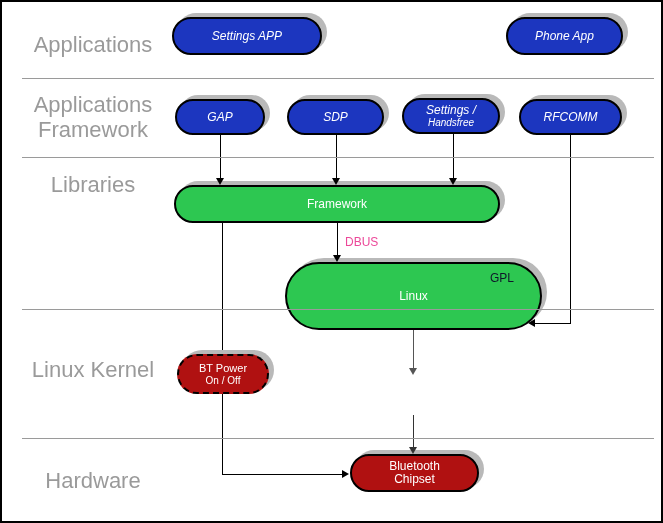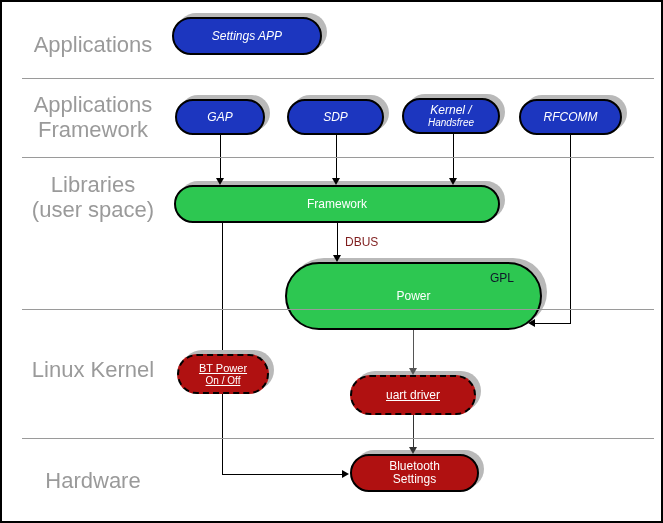--- a/index.html
+++ b/index.html
@@ -69,21 +69,21 @@
     justify-content: center;
     color: #ffffff;
     font-size: 12px;
     line-height: 13px;
     text-align: center;
     z-index: 2;
   }
   .pill.blue  { background: var(--blue); font-style: italic; }
   .pill.green { background: var(--green); }
   .pill.red   { background: var(--red); }
-  .pill.dashed { border-style: dashed; text-decoration: underline; }
+  .pill.dashed { border-style: dashed; }
   .pill .sub { font-size: 10px; line-height: 12px; }
 
   .p-settings  { left: 170px; top: 15px;  width: 150px; height: 38px; }
   .p-phone     { left: 504px; top: 15px;  width: 117px; height: 38px; }
   .p-gap       { left: 173px; top: 97px;  width: 90px;  height: 36px; text-align: center; }
   .p-sdp       { left: 285px; top: 97px;  width: 97px;  height: 36px; }
   .p-headset   { left: 400px; top: 96px;  width: 98px;  height: 36px; }
   .p-rfcomm    { left: 517px; top: 97px;  width: 103px; height: 36px; text-align: right; }
   .p-framework { left: 172px; top: 183px; width: 326px; height: 38px; }
   .p-bluez     { left: 283px; top: 260px; width: 257px; height: 68px; }
@@ -145,21 +145,21 @@
   .a-headset { left: 447px; top: 176px; }
   .a-dbus    { left: 331px; top: 253px; }
   .a-bz-uart { left: 407px; top: 366px; }
   .a-uart-ch { left: 407px; top: 445px; }
   .a-fw      { left: 340px; top: 468px; }
   .a-rf      { left: 526px; top: 317px; }
 
   
   .edge-label {
     position: absolute;
-    color: #7f1d1d;
+    color: #ec4899;
     font-size: 12px;
     z-index: 3;
   }
   .dbus-label { left: 343px; top: 233px; }
 </style>
 </head>
 <body>
 
 <div class="canvas">
 
@@ -170,21 +170,20 @@
 
   <div class="layer-label ll-apps">
     <div>Applications</div>
   </div>
   <div class="layer-label ll-appfw">
     <div>Applications</div>
     <div>Framework</div>
   </div>
   <div class="layer-label ll-libs">
     <div>Libraries</div>
-    <div>(user space)</div>
   </div>
   <div class="layer-label ll-hw">
     <div>Hardware</div>
   </div>
   <div class="layer-label ll-kernel">
     <div>Linux Kernel</div>
   </div>
 
   <div class="vline l-gap"></div>
   <div class="vline l-sdp"></div>
@@ -204,49 +203,49 @@
   <div class="arrow down gray a-bz-uart"></div>
   <div class="arrow down dark a-uart-ch"></div>
   <div class="arrow right a-fw"></div>
   <div class="arrow left a-rf"></div>
 
   <div class="edge-label dbus-label">DBUS</div>
 
   <div class="pill blue p-settings">
     <span>Settings APP</span>
   </div>
+  <div class="pill blue p-phone">
+    <span>Phone App</span>
+  </div>
 
   <div class="pill blue p-gap">
     <span>GAP</span>
   </div>
   <div class="pill blue p-sdp">
     <span>SDP</span>
   </div>
   <div class="pill blue p-headset">
-    <span>Kernel /</span>
+    <span>Settings /</span>
     <span class="sub">Handsfree</span>
   </div>
   <div class="pill blue p-rfcomm">
     <span>RFCOMM</span>
   </div>
 
   <div class="pill green p-framework">
     <span>Framework</span>
   </div>
   <div class="pill green p-bluez">
-    <span>Power</span>
+    <span>Linux</span>
     <span class="gpl-note">GPL</span>
   </div>
 
   <div class="pill red dashed p-btpower">
     <span>BT Power</span>
     <span class="sub">On / Off</span>
   </div>
-  <div class="pill red dashed p-uart">
-    <span>uart driver</span>
-  </div>
 
   <div class="pill red p-chipset">
     <span>Bluetooth</span>
-    <span>Settings</span>
+    <span>Chipset</span>
   </div>
 
 </div>
 
 </body></html>

